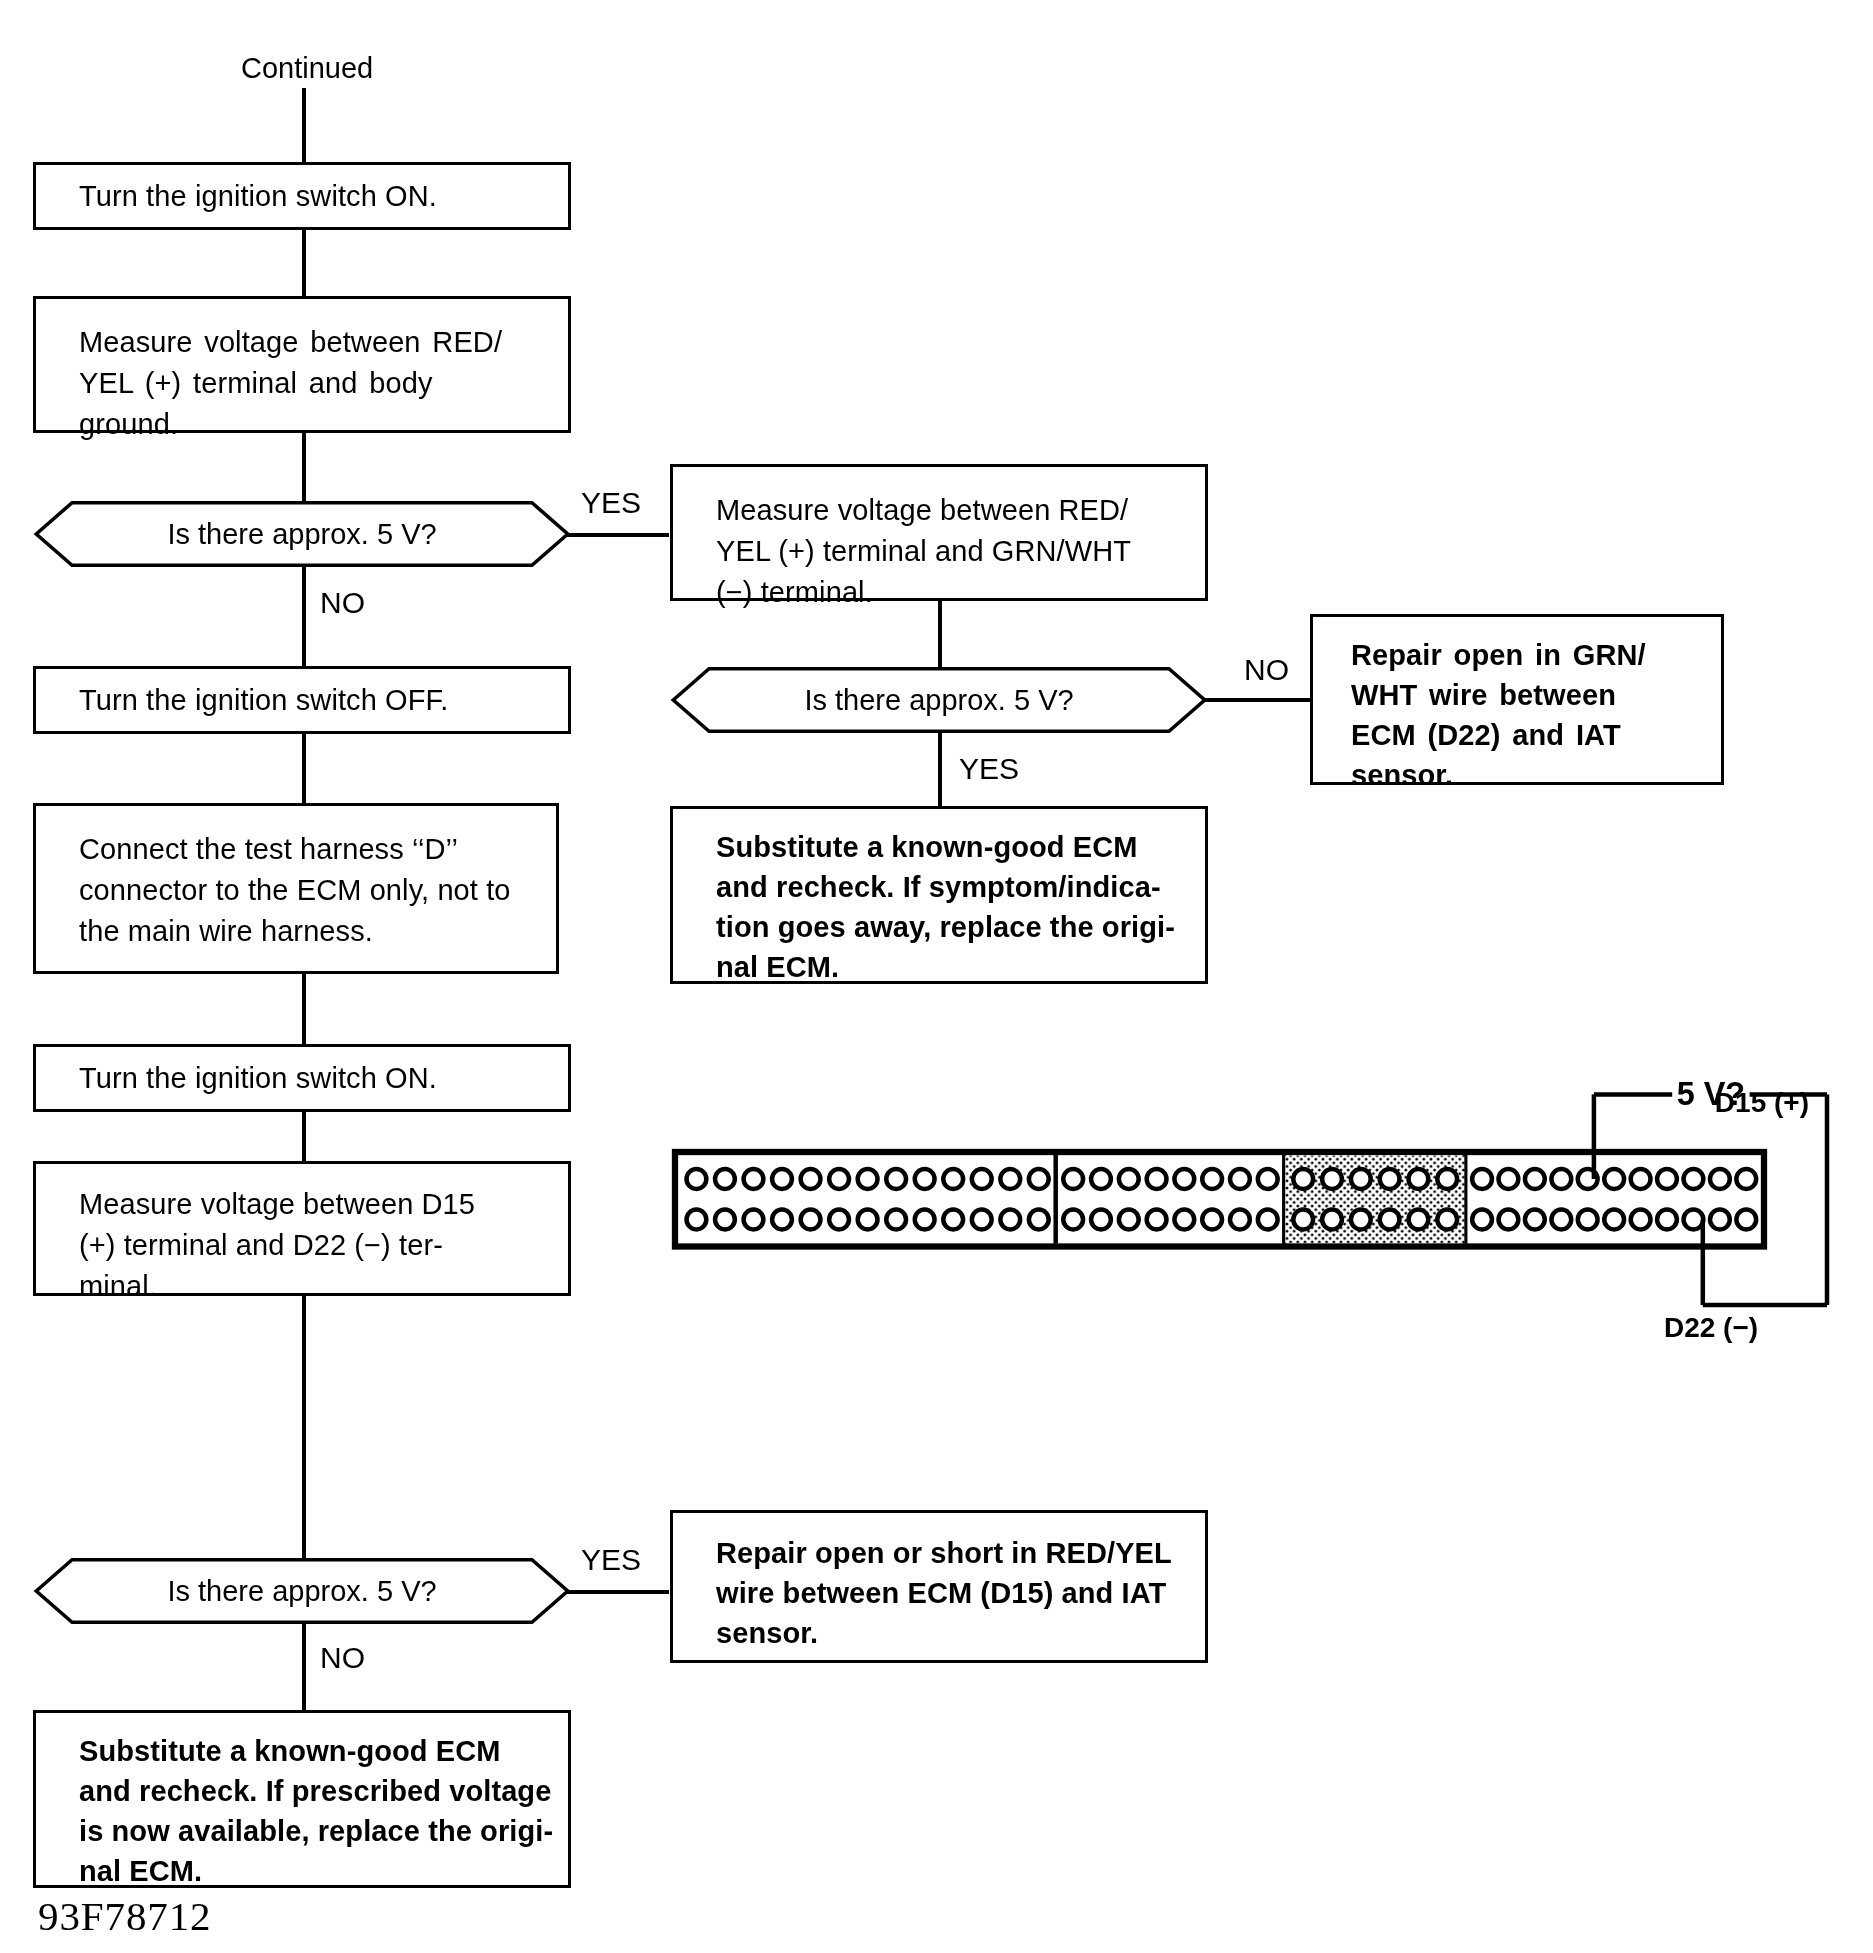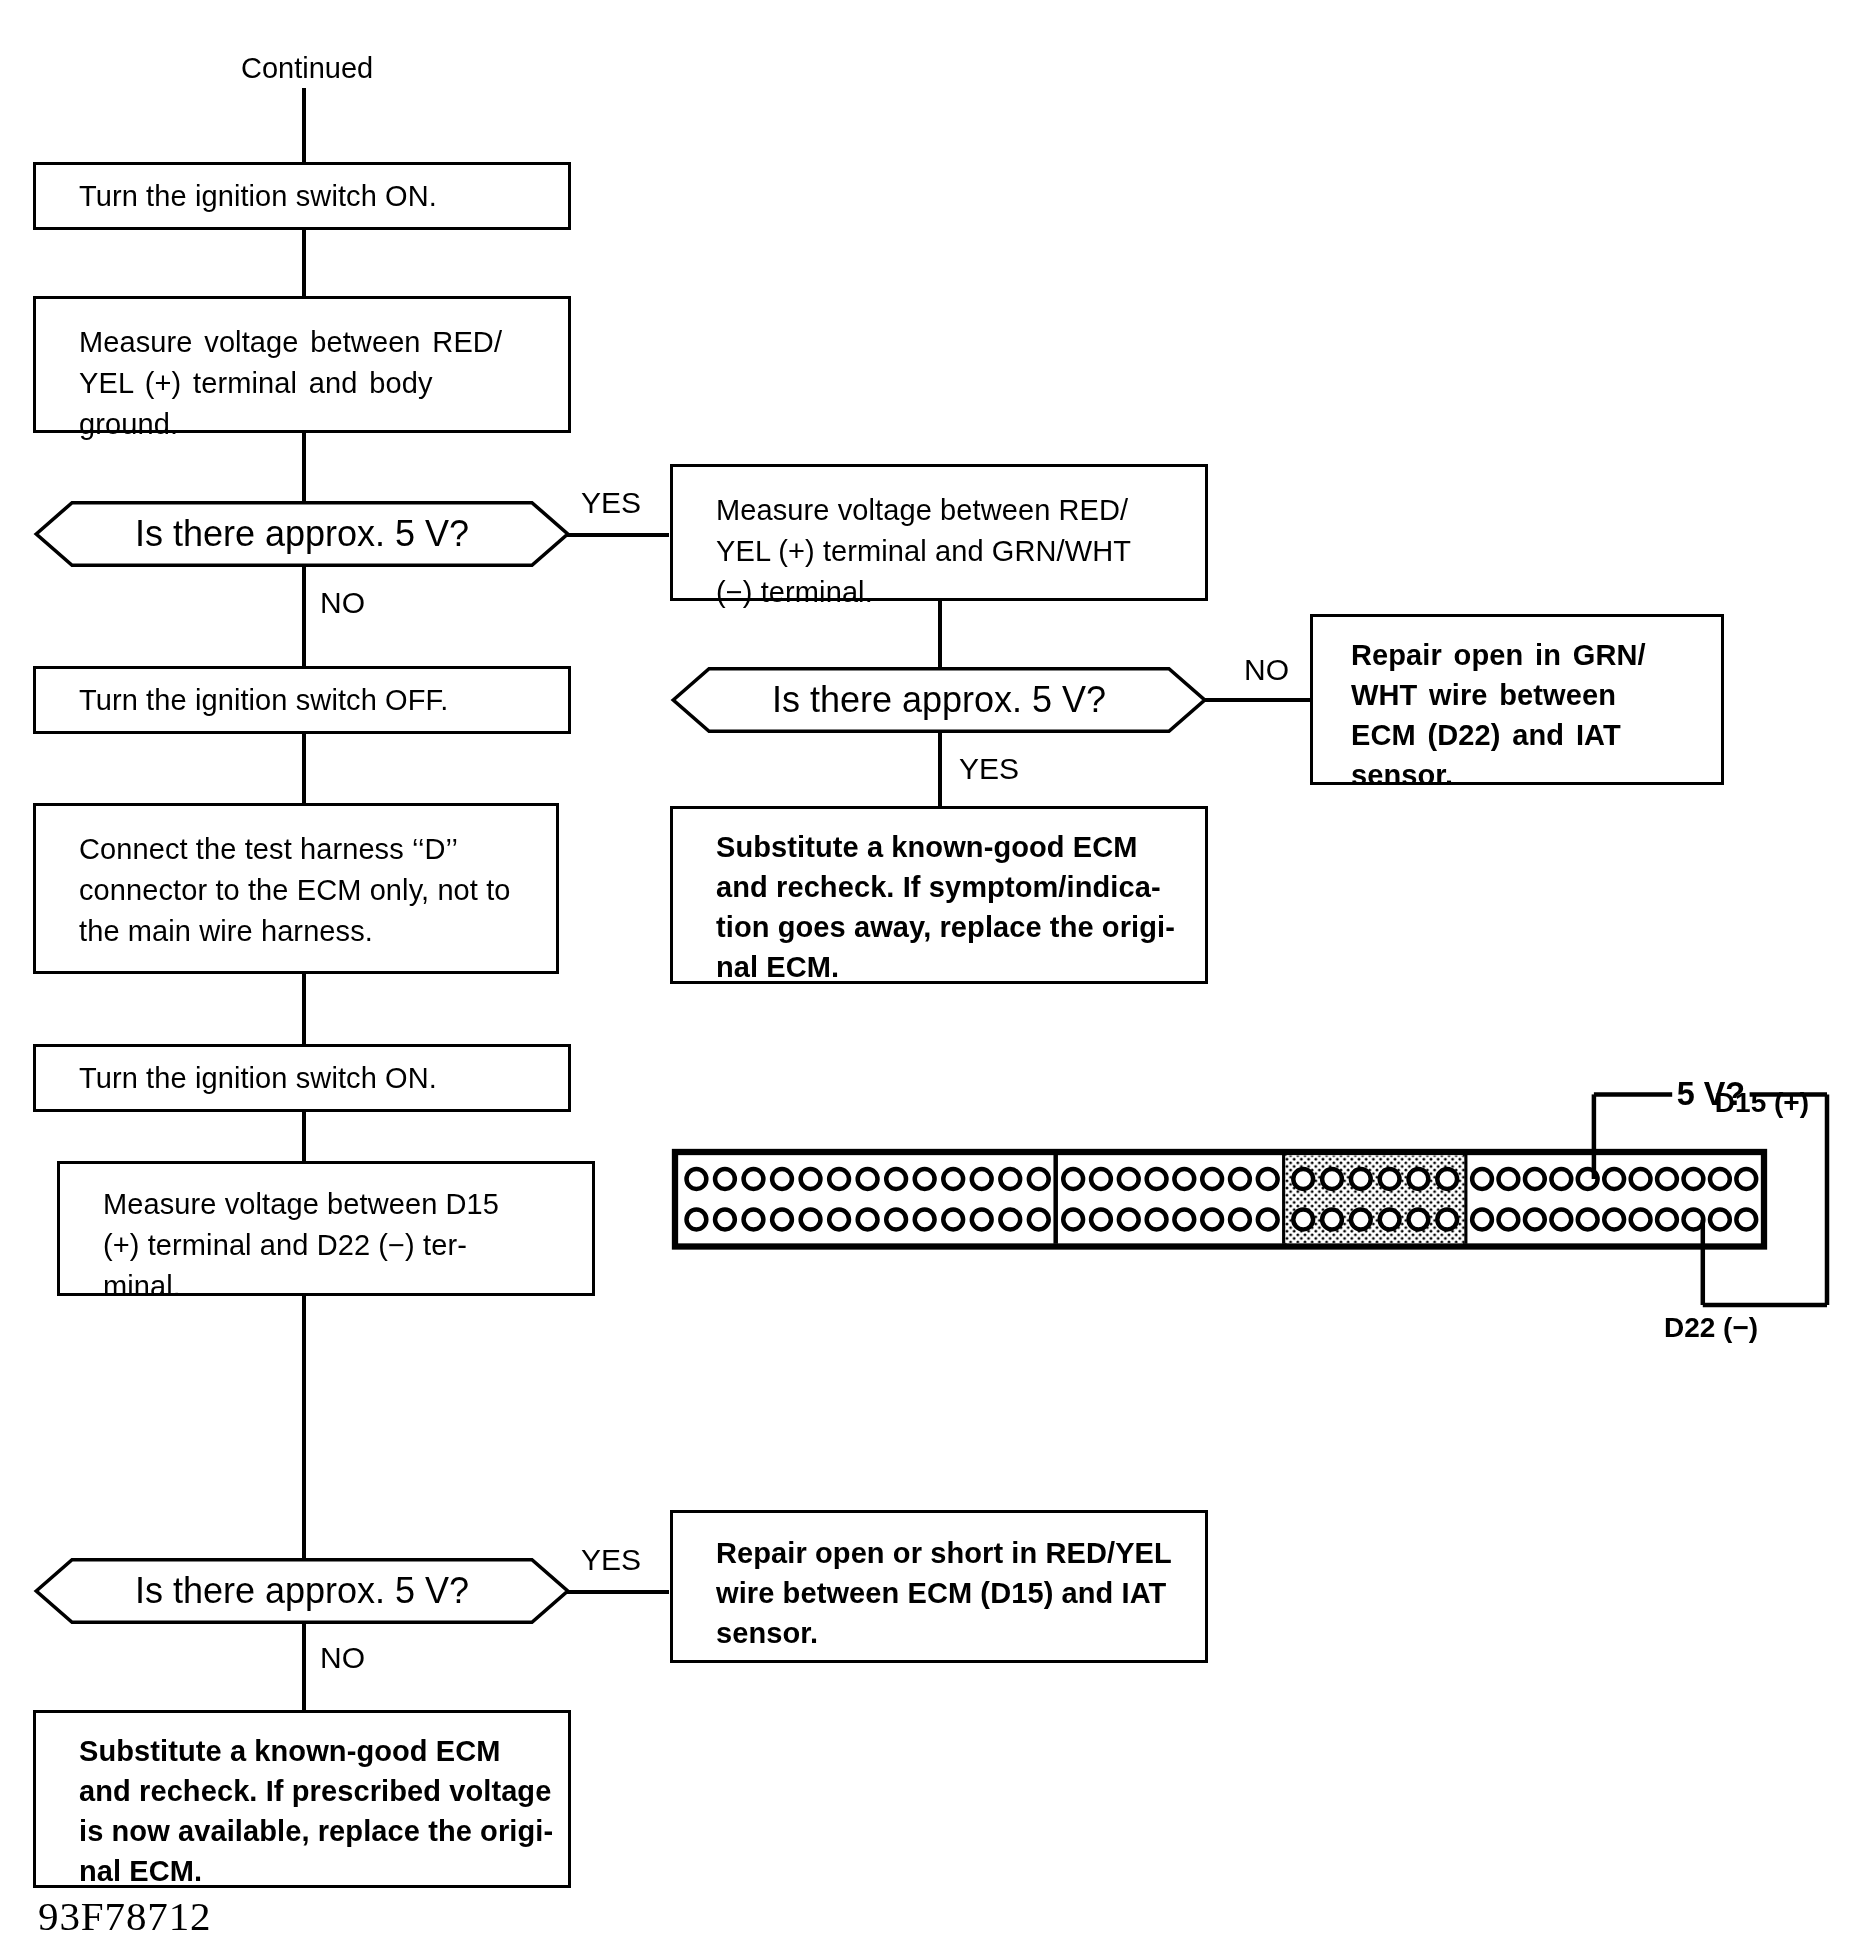--- a/index.html
+++ b/index.html
@@ -43,21 +43,21 @@
   
   .hex{
     position:absolute;
     z-index:5;
   }
   .hex svg{display:block;overflow:visible;}
   .hex .hexlabel{
     position:absolute;
     left:0;right:0;top:0;bottom:0;
     display:flex;align-items:center;justify-content:center;
-    font-size:36px;
+    font-size:29px;
     pointer-events:none;
   }
 
   
   .line-v{position:absolute;width:3.6px;background:#000;z-index:1;}
   .line-h{position:absolute;height:3.6px;background:#000;z-index:1;}
 
   
   .blabel{
     position:absolute;
@@ -146,21 +146,21 @@
   </div>
 
   <div class="line-v" style="left:302px; top:974px; height:70px;"></div>
 
   <div class="pbox center-v" style="left:33px; top:1044px; width:538px; height:68px;">
     <div class="txt" style="padding-left:43px;">Turn the ignition switch ON.</div>
   </div>
 
   <div class="line-v" style="left:302px; top:1112px; height:70px;"></div>
 
-  <div class="pbox" style="left:33px; top:1161px; width:538px; height:135px;margin-left:24px;">
+  <div class="pbox" style="left:33px; top:1161px; width:538px; height:135px;">
     <div class="txt" style="padding:20px 0 0 43px;">Measure voltage between D15
 (+) terminal and D22 (−) ter-
 minal.</div>
   </div>
 
   <div class="line-v" style="left:302px; top:1296px; height:275px;"></div>
 
   <div class="hex" style="left:33px; top:1557px; width:538px; height:68px;">
     <svg width="538" height="68" viewBox="0 0 598 76">
       <polygon points="2,38 42,3 556,3 596,38 556,73 42,73" fill="#ffffff" stroke="#000000" stroke-width="4"></polygon>

